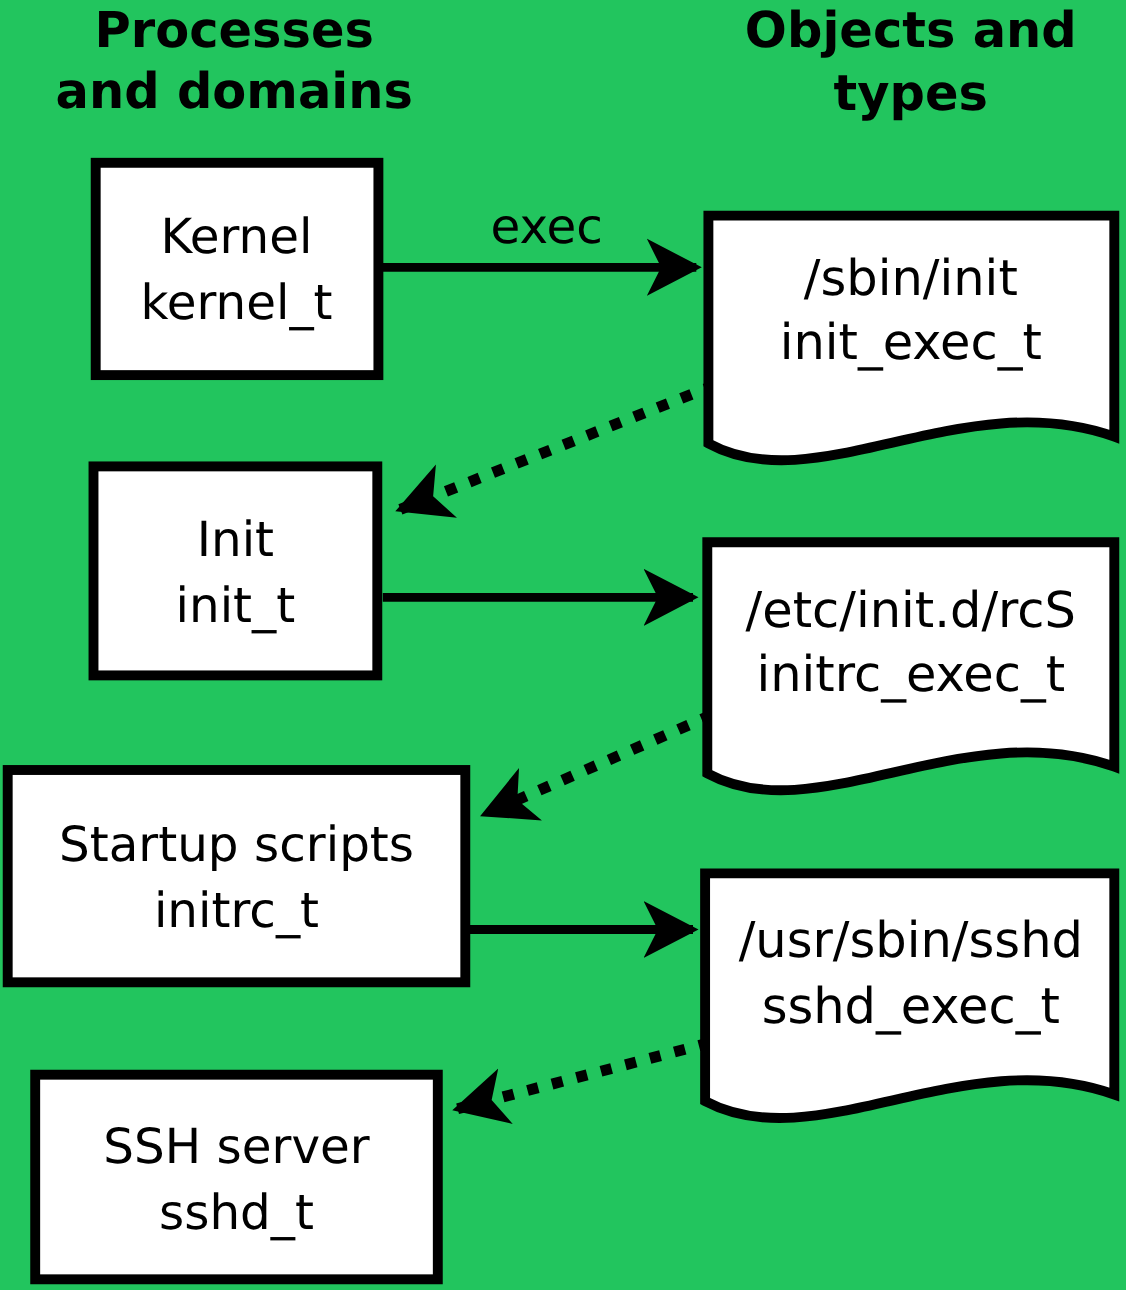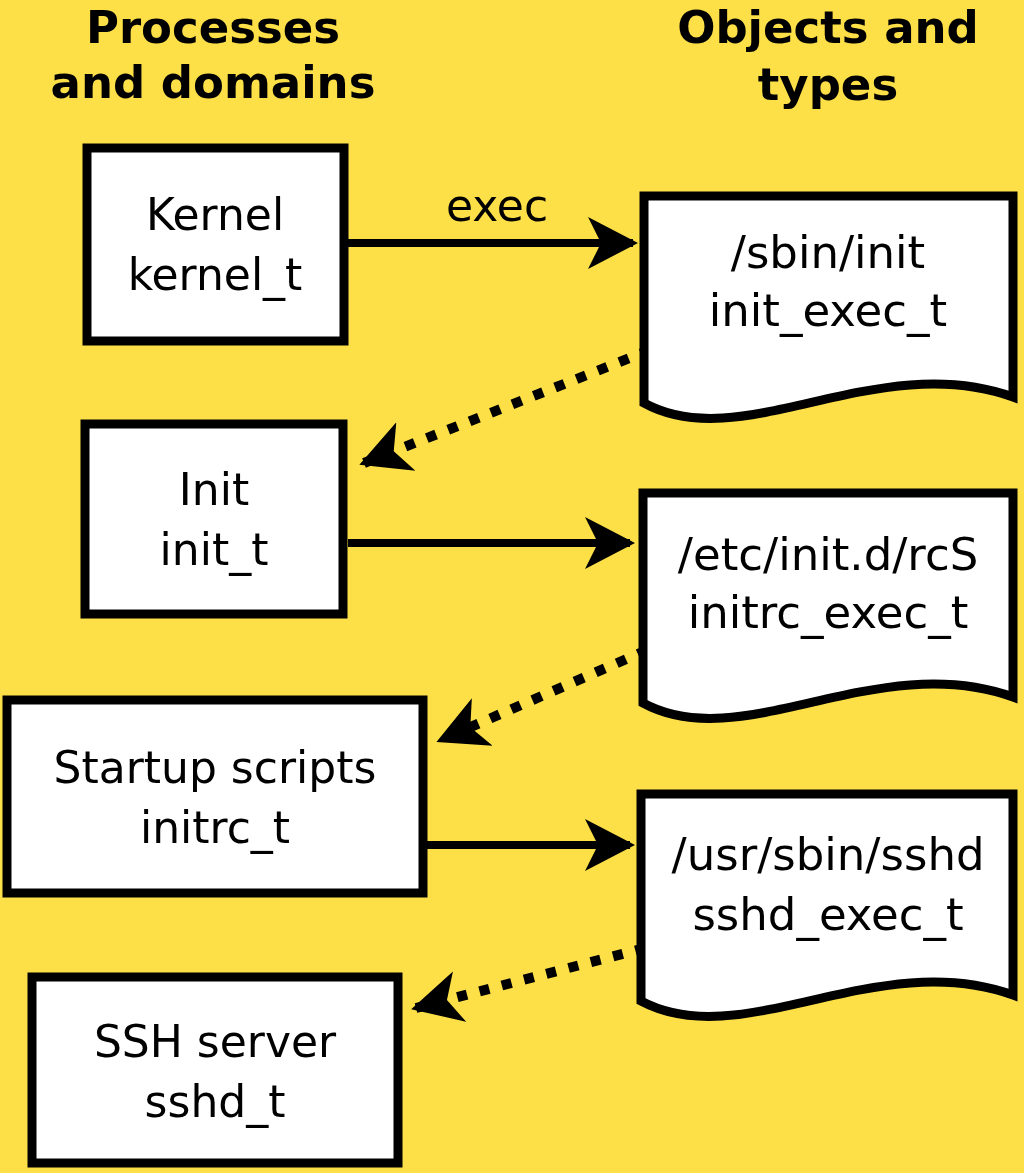--- a/index.html
+++ b/index.html
@@ -4,21 +4,21 @@
 <style>
   html, body {
     margin: 0;
     padding: 0;
     background: #ffffff;
   }
   .canvas {
     position: relative;
     width: 1024px;
     height: 1173px;
-    background: #fde047;
+    background: #22c55e;
     overflow: hidden;
   }
   svg {
     display: block;
     font-family: "DejaVu Sans", sans-serif;
   }
   .hdr {
     font-size: 45px;
     font-weight: bold;
     fill: #000000;

